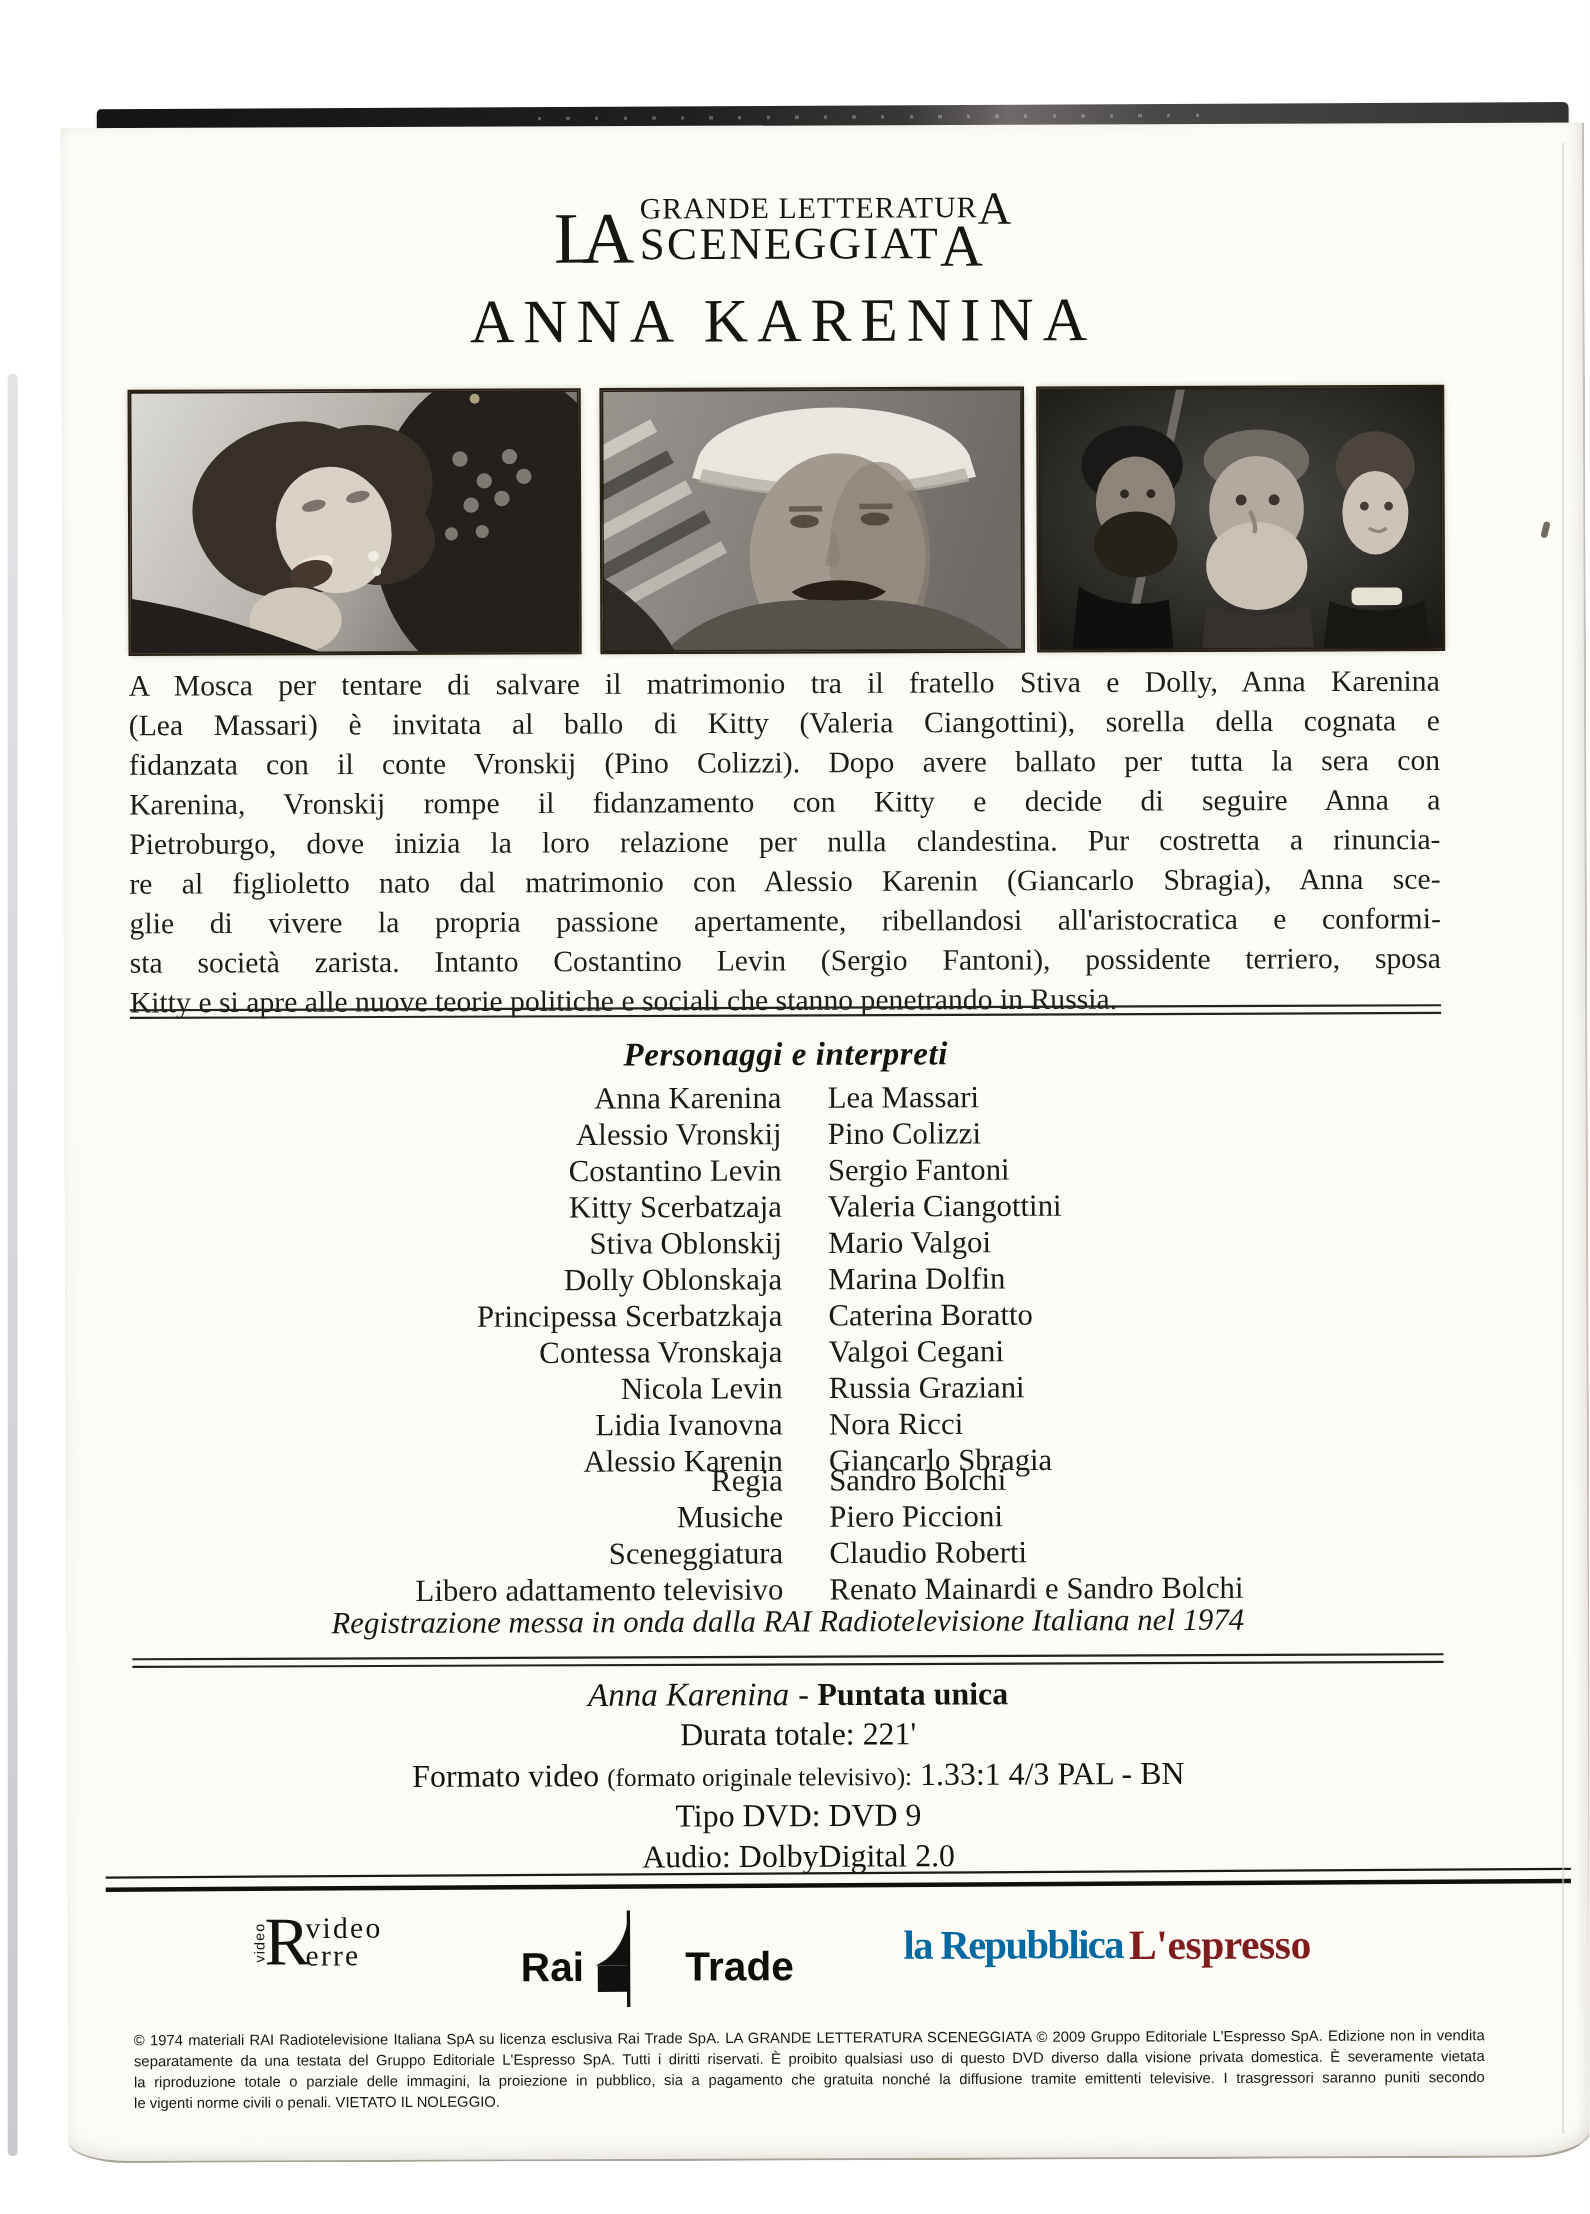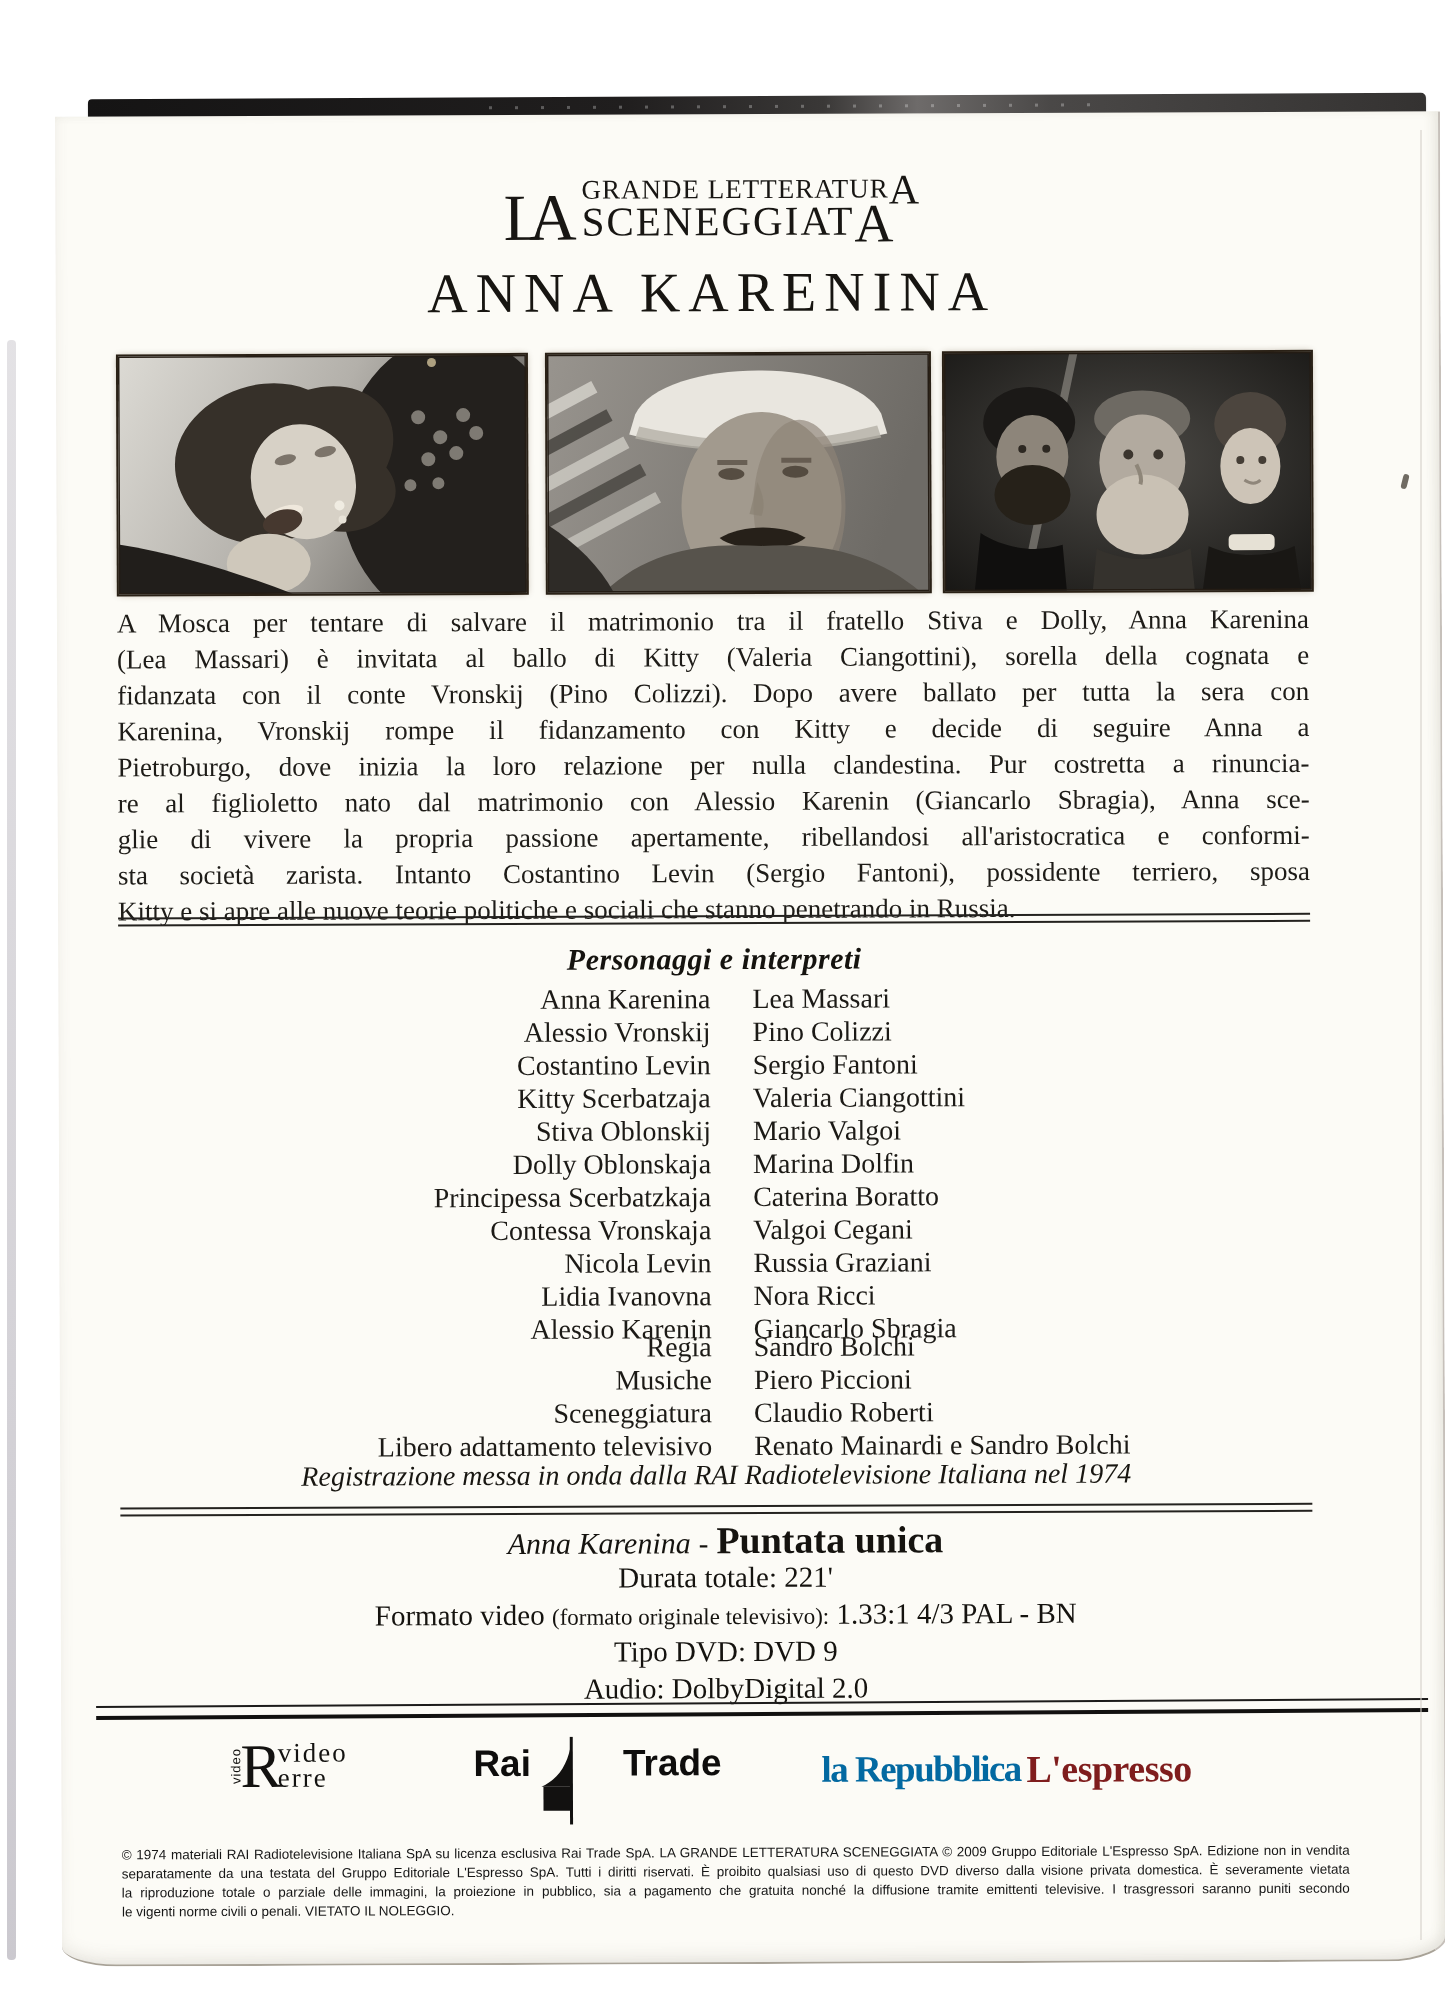--- a/index.html
+++ b/index.html
@@ -66,30 +66,30 @@
   .cast-row .actor{margin-left:42px;white-space:nowrap;}
 
   .broadcast{position:absolute;left:60px;top:1345px;width:1192px;text-align:center;
              font-size:28px;font-style:italic;color:#181611;}
 
   
   .tech{position:absolute;left:60px;top:1408px;width:1210px;text-align:center;font-size:29px;color:#15130f;}
   .tech>div{height:37px;line-height:37px;white-space:nowrap;}
   .t-it{font-style:italic;font-size:30px;}
   .t-sep{padding:0 8px;}
-  .t-b{font-weight:700;font-size:38px;margin-top:37px;}
+  .t-b{font-weight:700;font-size:29px;margin-top:37px;}
   .t-small{font-size:23px;}
 
   
   .logo-videoerre{position:absolute;left:168px;top:1622px;display:flex;align-items:center;color:#131210;}
   .ve-vertical{writing-mode:vertical-rl;transform:rotate(180deg);font-family:"Liberation Sans",sans-serif;
                font-size:13px;letter-spacing:1px;line-height:1;margin-right:-2px;}
   .ve-r{font-size:62px;line-height:56px;font-weight:500;margin-right:-4px;}
   .ve-col{display:flex;flex-direction:column;font-size:27px;line-height:25px;letter-spacing:2px;}
-  .logo-raitrade{position:absolute;left:412px;top:1622px;display:flex;
+  .logo-raitrade{position:absolute;left:412px;top:1622px;display:flex;align-items:center;
                  font-family:"Liberation Sans",sans-serif;font-weight:700;font-size:37px;color:#0e0d0c;}
   .rt-rai{margin-top:6px;}
   .rt-sail{margin:0 6px;}
   .rt-trade{margin-top:6px;margin-left:16px;}
   .logo-repubblica{position:absolute;left:760px;top:1634px;font-size:37px;font-weight:700;letter-spacing:-1.5px;color:#0369a1;}
   .logo-espresso{position:absolute;left:965px;top:1634px;font-size:38px;font-weight:700;letter-spacing:-0.5px;color:#7f1d1d;}
 
   
   .fineprint{position:absolute;left:60px;top:1729px;width:1228px;font-family:"Liberation Sans",sans-serif;
              font-size:13.5px;line-height:19px;color:#161616;}

